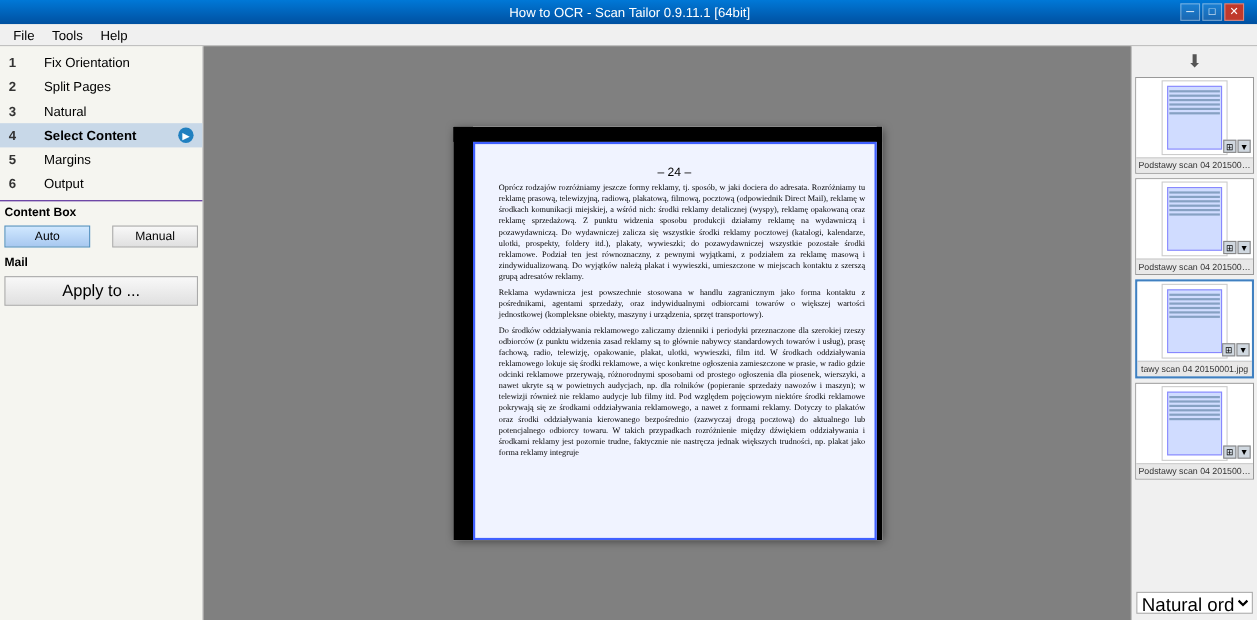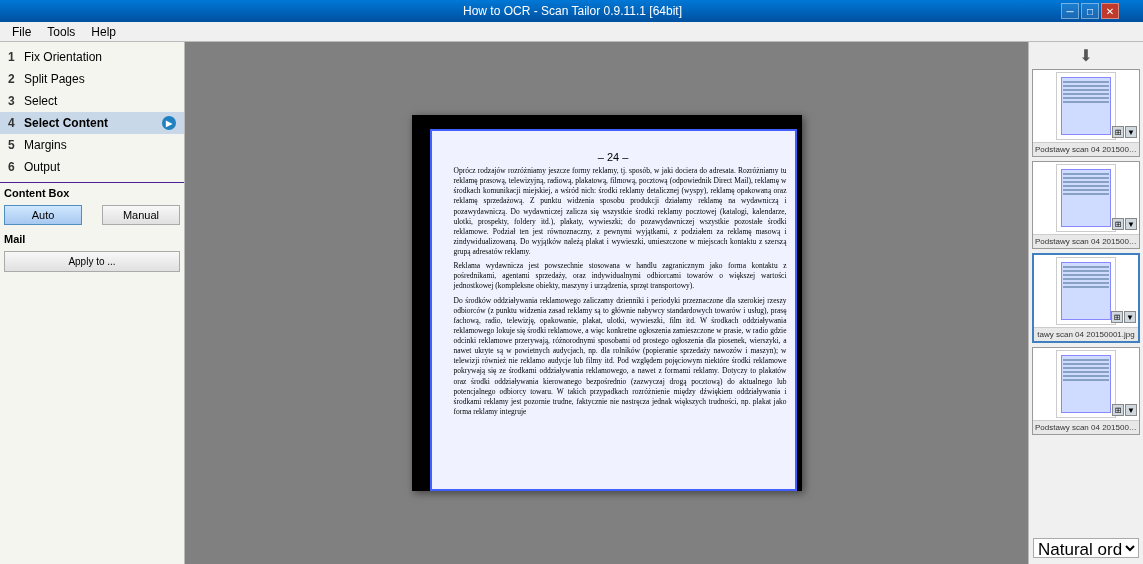--- a/index.html
+++ b/index.html
@@ -13,21 +13,21 @@
     }
 
     
     .title-bar {
       background: linear-gradient(to bottom, #0078d7, #0050a0);
       color: white;
       height: 22px;
       display: flex;
       align-items: center;
       justify-content: space-between;
-      padding: 0 24px;
+      padding: 0 12px;
       font-size: 12px;
     }
     .title-bar-text {
       flex: 1;
       text-align: center;
     }
     .title-bar-buttons {
       display: flex;
       gap: 2px;
     }
@@ -85,20 +85,21 @@
       color: #000;
     }
     .sidebar-item .step-num {
       width: 16px;
       font-weight: bold;
       color: #333;
       flex-shrink: 0;
     }
     .sidebar-item .step-label {
       flex: 1;
+      margin-left: 16px;
     }
     .sidebar-item.active {
       background: #c8d8e8;
       font-weight: bold;
     }
     .sidebar-item .play-icon {
       width: 14px;
       height: 14px;
       border-radius: 50%;
       background: #2080c0;
@@ -144,21 +145,21 @@
       font-weight: bold;
       font-size: 11px;
       margin-bottom: 6px;
     }
     .apply-btn {
       width: 100%;
       padding: 4px;
       background: linear-gradient(to bottom, #f8f8f8, #e0e0e0);
       border: 1px solid #aaa;
       cursor: pointer;
-      font-size: 10px;
+      font-size: 15px;
       text-align: center;
     }
 
     
     .center-area {
       flex: 1;
       background: #808080;
       overflow: hidden;
       position: relative;
       display: flex;
@@ -372,21 +373,21 @@
     <div class="sidebar-item">
       <span class="step-num">1</span>
       <span class="step-label">Fix Orientation</span>
     </div>
     <div class="sidebar-item">
       <span class="step-num">2</span>
       <span class="step-label">Split Pages</span>
     </div>
     <div class="sidebar-item">
       <span class="step-num">3</span>
-      <span class="step-label">Select</span>
+      <span class="step-label">Natural</span>
     </div>
     <div class="sidebar-item active">
       <span class="step-num">4</span>
       <span class="step-label">Select Content</span>
       <div class="play-icon">▶</div>
     </div>
     <div class="sidebar-item">
       <span class="step-num">5</span>
       <span class="step-label">Margins</span>
     </div>

